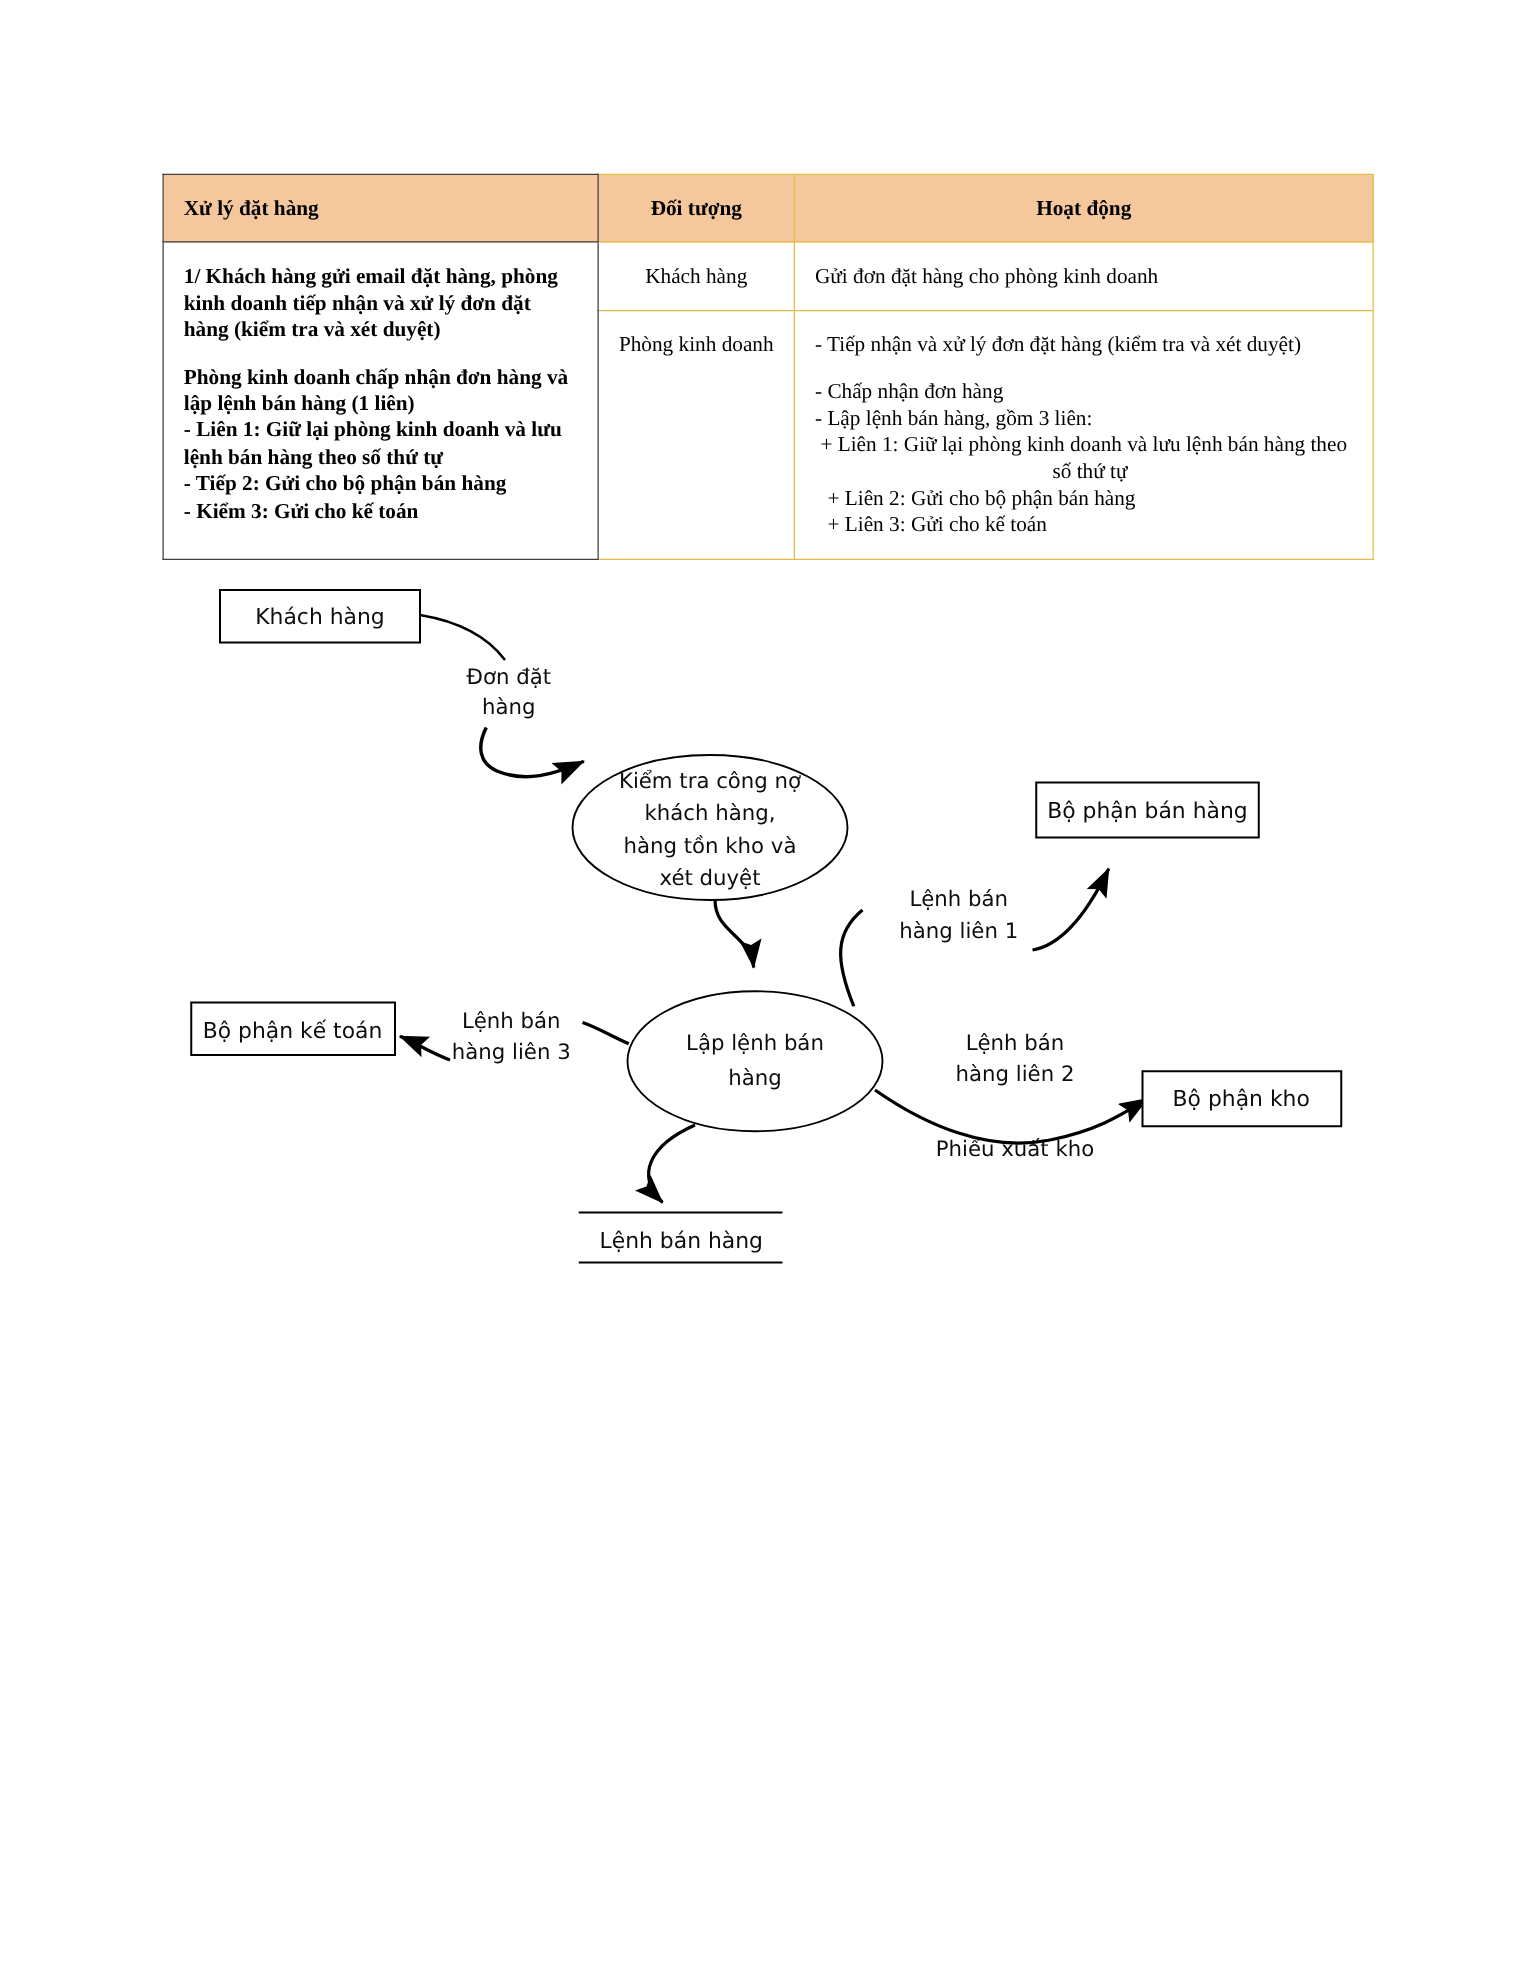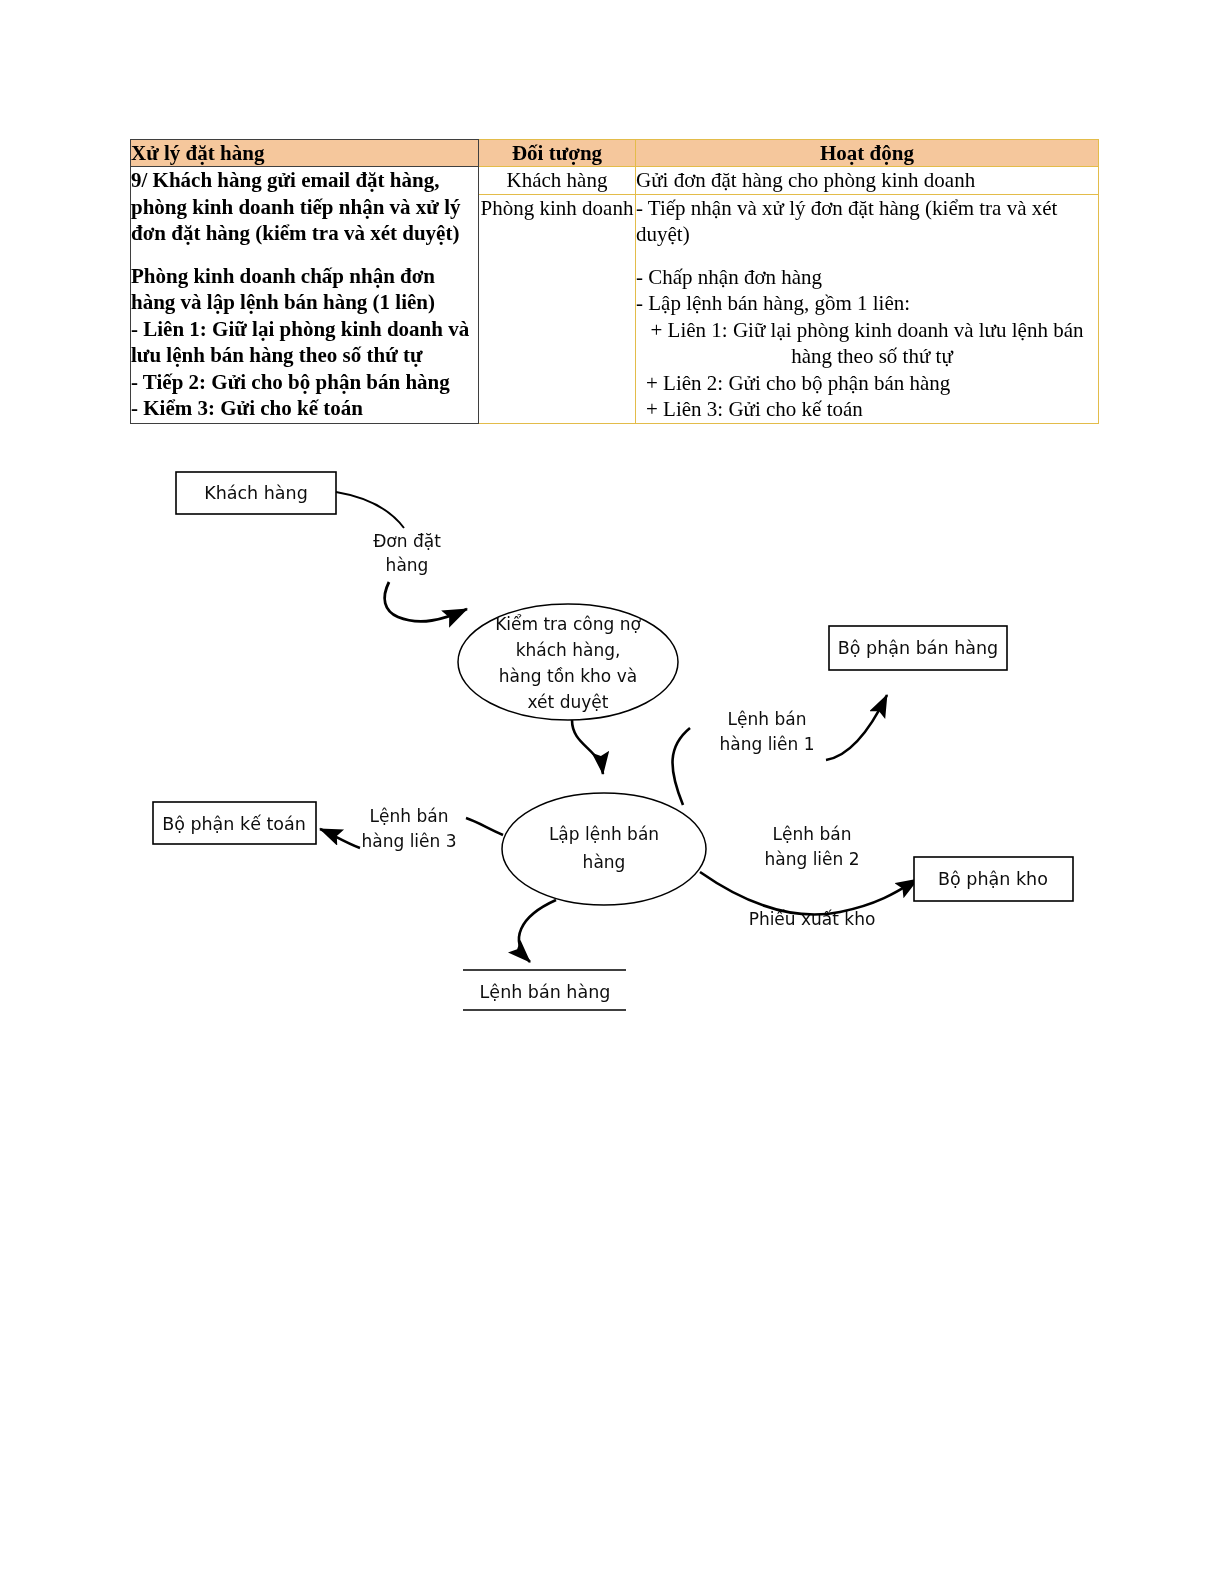--- a/index.html
+++ b/index.html
@@ -19,23 +19,23 @@
   
   #process-table {
     position: absolute;
     left: 130px;
     top: 139px;
     width: 968px;
     border-collapse: collapse;
     table-layout: fixed;
   }
   #process-table td, #process-table th {
-    padding: 0;
+    padding: 16px;
     vertical-align: top;
-    font-size: 21px;
+    font-size: 17px;
     line-height: 1.26;
   }
   .col-left   { width: 348px; }
   .col-mid    { width: 157px; }
   .col-right  { width: 463px; }
 
   .hdr {
     background: #f5c79c;
     font-weight: bold;
     font-size: 18px;
@@ -104,40 +104,40 @@
   </colgroup>
   <tbody>
     <tr>
       <th class="hdr hdr-left" rowspan="1">Xử lý đặt hàng</th>
       <th class="hdr hdr-mid">Đối tượng</th>
       <th class="hdr hdr-right">Hoạt động</th>
     </tr>
 
     <tr>
       <td class="cell-left" rowspan="2">
-        <div>9/ Khách hàng gửi email đặt hàng, phòng kinh doanh tiếp nhận và xử lý đơn đặt hàng (kiểm tra và xét duyệt)</div>
+        <div>1/ Khách hàng gửi email đặt hàng, phòng kinh doanh tiếp nhận và xử lý đơn đặt hàng (kiểm tra và xét duyệt)</div>
         <div class="blank-gap"></div>
         <div>Phòng kinh doanh chấp nhận đơn hàng và lập lệnh bán hàng (1 liên)</div>
         <div>- Liên 1: Giữ lại phòng kinh doanh và lưu lệnh bán hàng theo số thứ tự</div>
         <div>- Tiếp 2: Gửi cho bộ phận bán hàng</div>
         <div>- Kiểm 3: Gửi cho kế toán</div>
       </td>
       <td class="cell-mid">Khách hàng</td>
       <td class="cell-right">
         <div>Gửi đơn đặt hàng cho phòng kinh doanh</div>
       </td>
     </tr>
 
     <tr>
       <td class="cell-mid vmid">Phòng kinh doanh</td>
       <td class="cell-right tall">
         <div>- Tiếp nhận và xử lý đơn đặt hàng (kiểm tra và xét duyệt)</div>
         <div class="blank-gap"></div>
         <div>- Chấp nhận đơn hàng</div>
-        <div>- Lập lệnh bán hàng, gồm 1 liên:</div>
+        <div>- Lập lệnh bán hàng, gồm 3 liên:</div>
         <div style="padding-left:10px;text-indent:-10px;text-align:center;">+ Liên 1: Giữ lại phòng kinh doanh và lưu lệnh bán hàng theo số thứ tự</div>
         <div class="indent1">+ Liên 2: Gửi cho bộ phận bán hàng</div>
         <div class="indent1">+ Liên 3: Gửi cho kế toán</div>
       </td>
     </tr>
   </tbody>
 </table>
 
 <div id="diagram">
 <svg width="1225" height="620" viewBox="0 0 1225 620" xmlns="http://www.w3.org/2000/svg">

